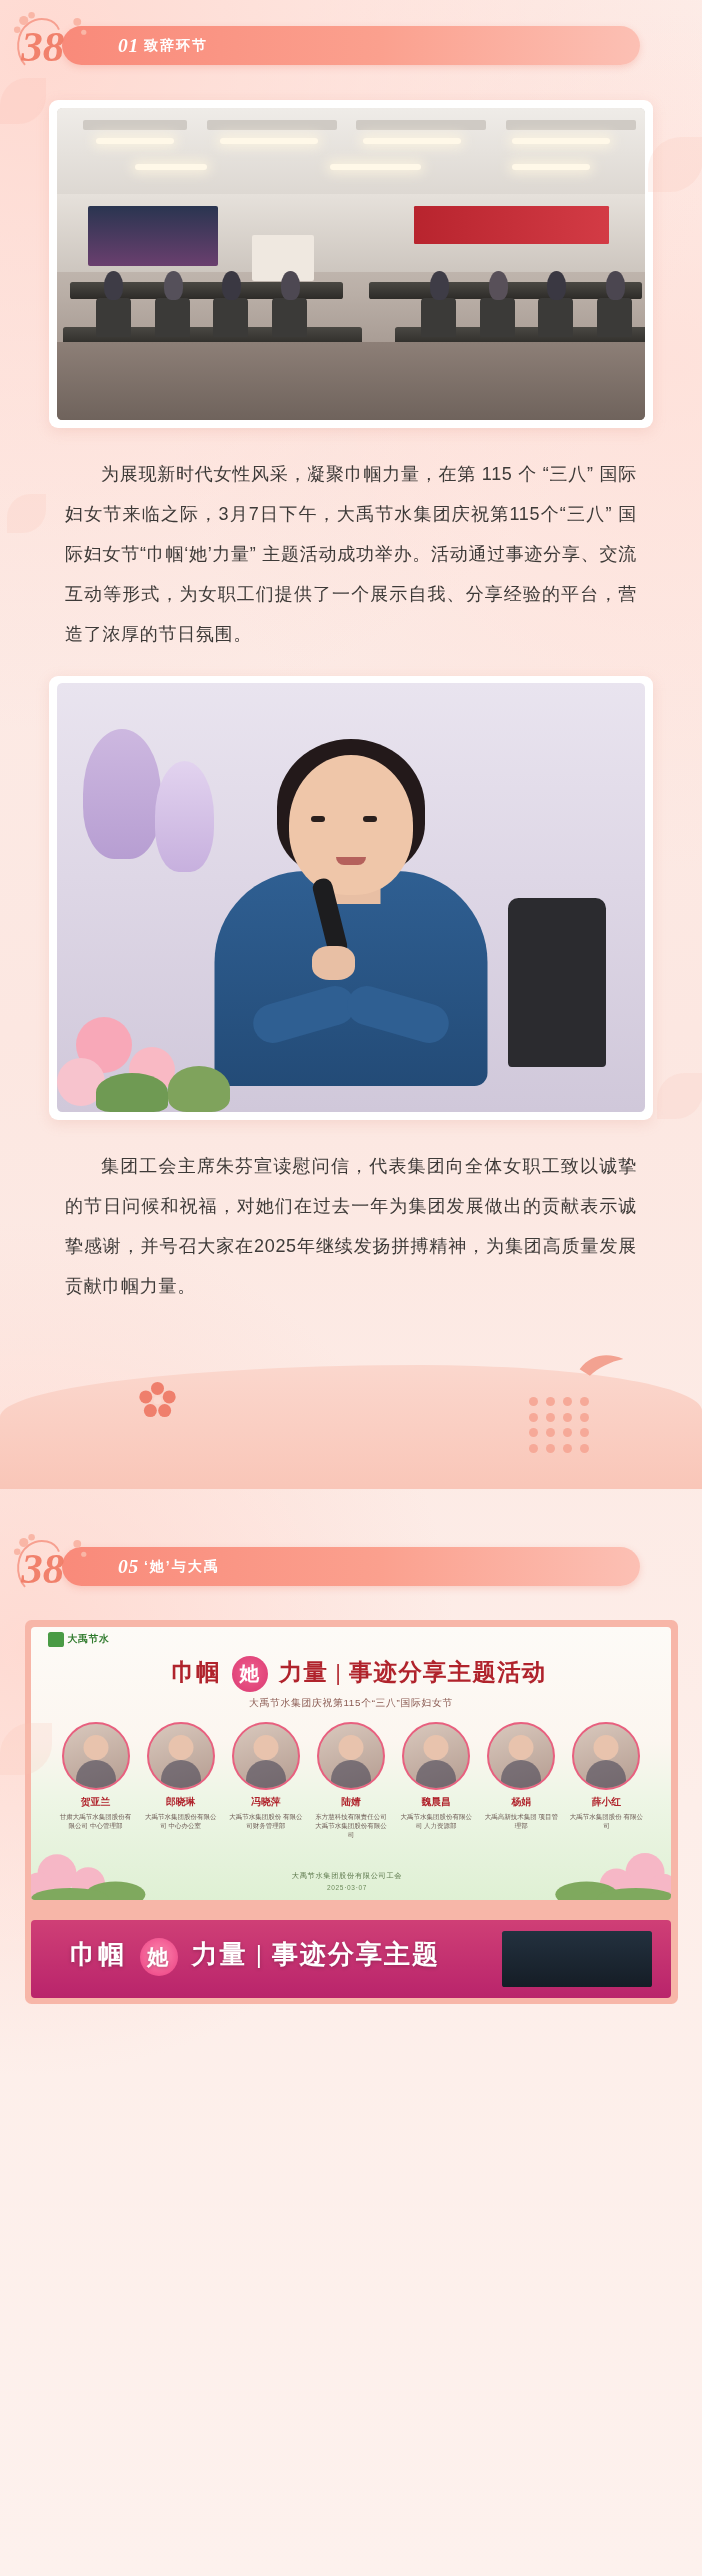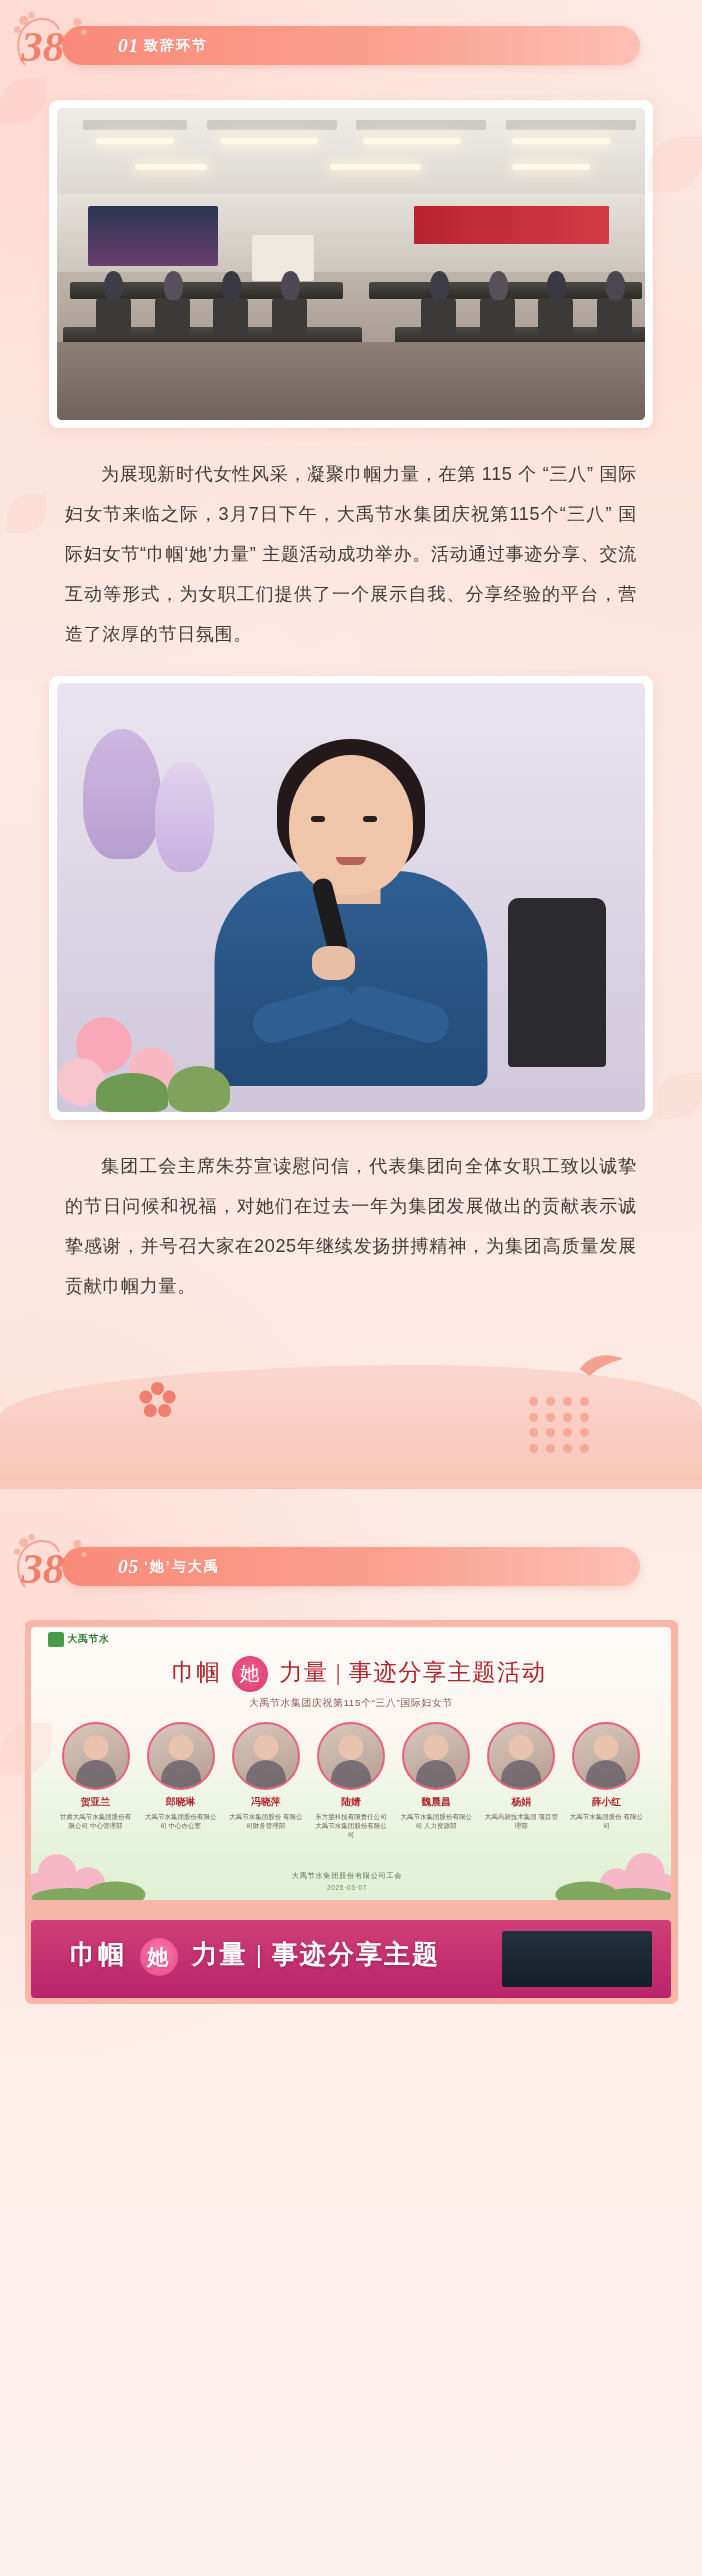--- a/index.html
+++ b/index.html
@@ -164,21 +164,21 @@
     display: flex; align-items: center; gap: 3.9px;
   }
   .p1-logo .mark {
     width: 15.6px; height: 15.6px; border-radius: 2.6px;
     background: #4a9b45;
   }
   .p1-logo .txt { font-size: 9.8px; color: #2f7a2c; font-weight: bold; letter-spacing: 0.7px;}
   .p1-title {
     position: absolute; top: 29px; left: 0; right: 0;
     text-align: center;
-    font-size: 23.4px; font-weight: normal; color: #b0232c;
+    font-size: 23.4px; font-weight: bold; color: #b0232c;
     letter-spacing: 1.3px;
     font-family: "Liberation Serif", serif;
     padding-left: 16px;
   }
   .p1-title .pink {
     display: inline-block;
     color: #ffffff;
     background: radial-gradient(circle at 50% 45%, #ef5f8c 0%, #e0447a 70%);
     border-radius: 50%;
     width: 36px; height: 36px; line-height: 36px;

